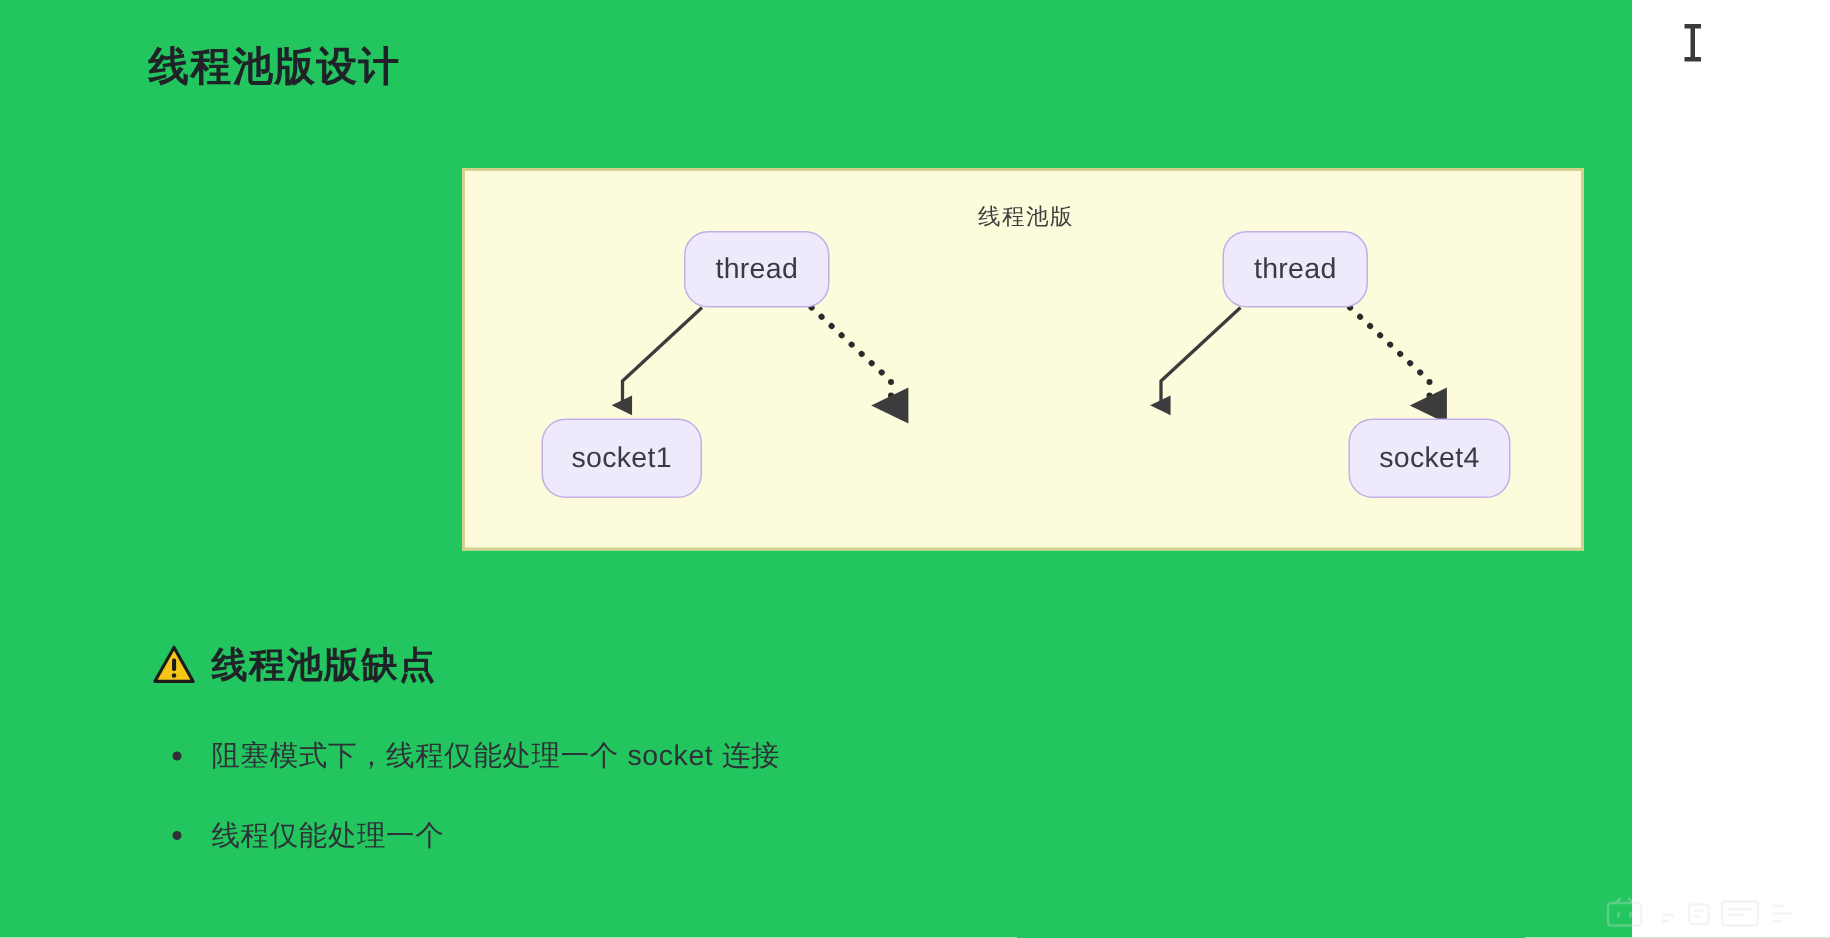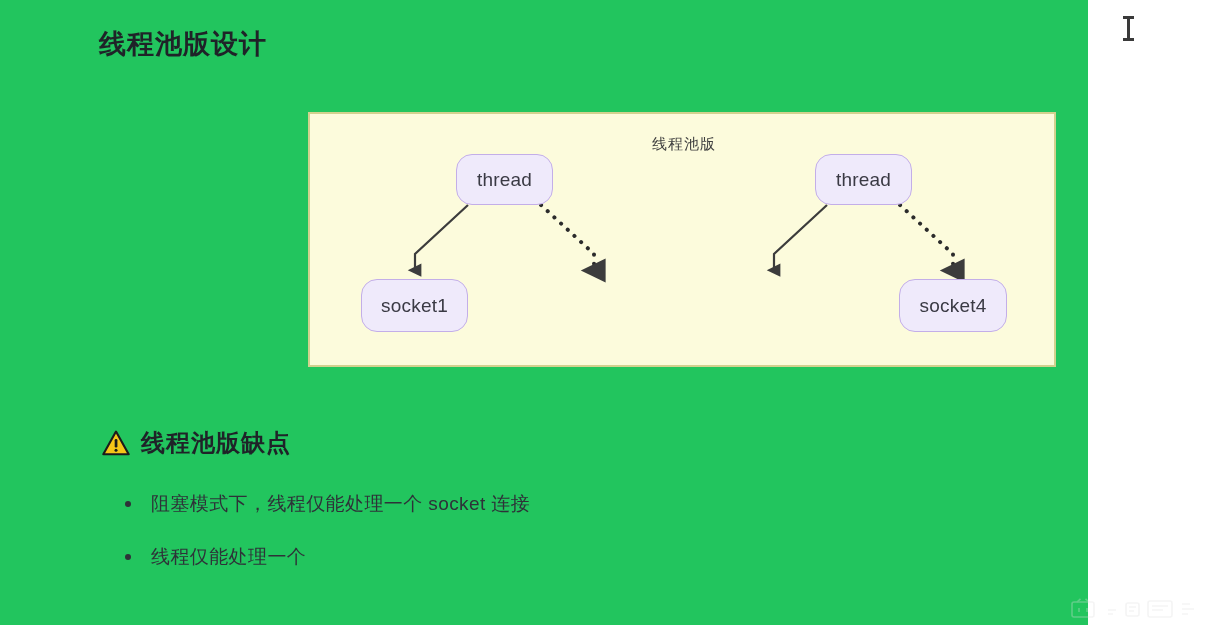--- a/index.html
+++ b/index.html
@@ -102,21 +102,21 @@
     font-size: 24px;
     font-weight: bold;
     color: #1f2328;
     letter-spacing: 1px;
     white-space: nowrap;
   }
 
   
   #drawback-list {
     position: absolute;
-    left: 116px;
+    left: 106px;
     top: 491px;
     margin: 0;
     padding: 0;
     list-style: none;
   }
   #drawback-list li {
     position: relative;
     padding-left: 35px;
     margin-bottom: 27px;
     font-size: 19px;

